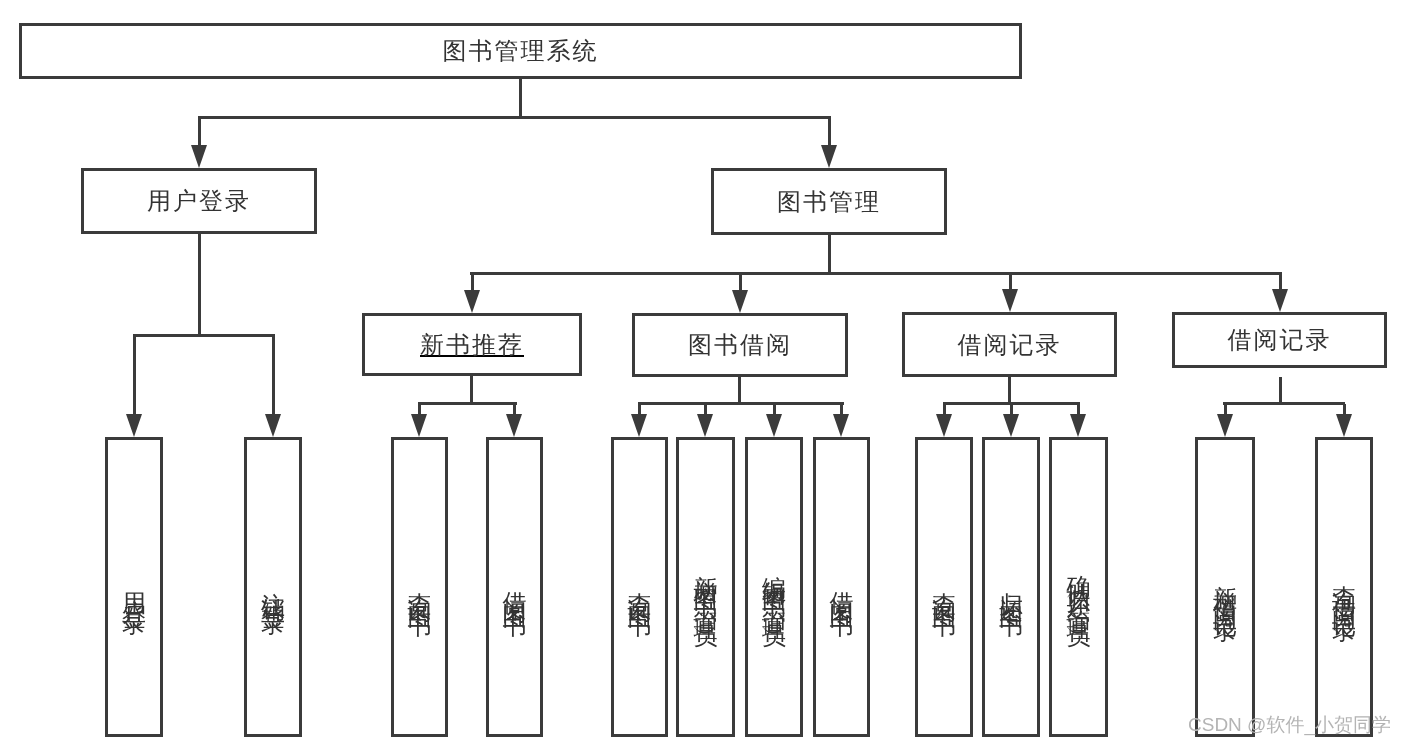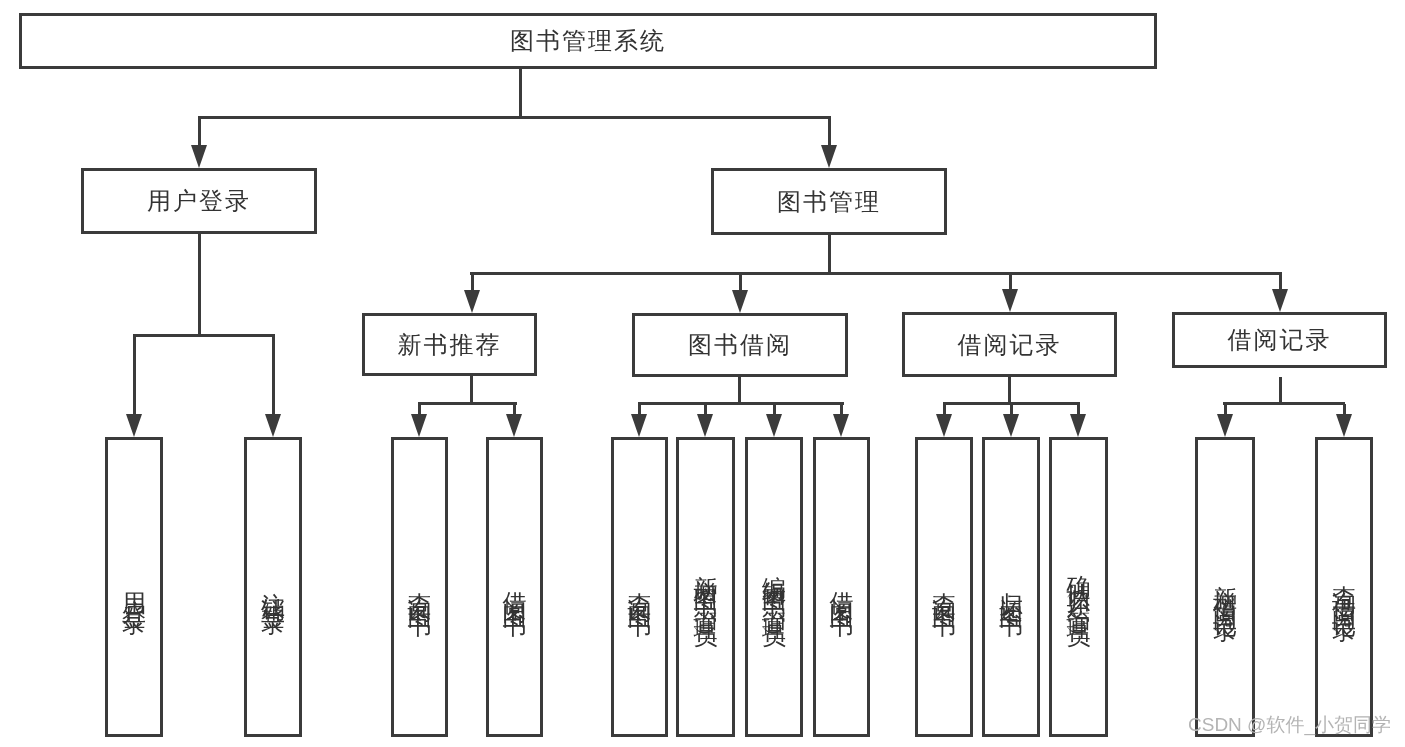--- a/index.html
+++ b/index.html
@@ -120,30 +120,30 @@
       <div class="arrow-shaft" style="left: 1009.5px; top: 404px; height: 13px; background: rgb(59, 59, 59);"></div>
       <div class="arrow-head" style="left: 1003px; top: 414px; border-top-color: rgb(59, 59, 59);"></div>
       <div class="arrow-shaft" style="left: 1076.5px; top: 404px; height: 13px; background: rgb(59, 59, 59);"></div>
       <div class="arrow-head" style="left: 1070px; top: 414px; border-top-color: rgb(59, 59, 59);"></div>
       <div class="arrow-shaft" style="left: 1223.5px; top: 404px; height: 13px; background: rgb(59, 59, 59);"></div>
       <div class="arrow-head" style="left: 1217px; top: 414px; border-top-color: rgb(59, 59, 59);"></div>
       <div class="arrow-shaft" style="left: 1342.5px; top: 404px; height: 13px; background: rgb(59, 59, 59);"></div>
       <div class="arrow-head" style="left: 1336px; top: 414px; border-top-color: rgb(59, 59, 59);"></div>
     </div>
   <div id="nodes-layer">
-      <div class="node" style="left: 19px; top: 13px; width: 1138px; height: 56px; border-color: rgb(59, 59, 59); background: rgb(255, 255, 255);">
+      <div class="node" style="left: 19px; top: 23px; width: 1003px; height: 56px; border-color: rgb(59, 59, 59); background: rgb(255, 255, 255);">
         <span class="label" style="color: rgb(51, 51, 51);">图书管理系统</span>
       </div>
       <div class="node" style="left: 81px; top: 168px; width: 236px; height: 66px; border-color: rgb(59, 59, 59); background: rgb(255, 255, 255);">
         <span class="label" style="color: rgb(51, 51, 51);">用户登录</span>
       </div>
       <div class="node" style="left: 711px; top: 168px; width: 236px; height: 67px; border-color: rgb(59, 59, 59); background: rgb(255, 255, 255);">
         <span class="label" style="color: rgb(51, 51, 51); font-family: Liberation Serif, serif;">图书管理</span>
       </div>
-      <div class="node" style="left: 362px; top: 313px; width: 175px; height: 63px; border-color: rgb(59, 59, 59); background: rgb(255, 255, 255);">
+      <div class="node" style="left: 362px; top: 313px; width: 220px; height: 63px; border-color: rgb(59, 59, 59); background: rgb(255, 255, 255); text-decoration: underline;">
         <span class="label" style="color: rgb(51, 51, 51);">新书推荐</span>
       </div>
       <div class="node" style="left: 632px; top: 313px; width: 216px; height: 64px; border-color: rgb(59, 59, 59); background: rgb(255, 255, 255);">
         <span class="label" style="color: rgb(51, 51, 51);">图书借阅</span>
       </div>
       <div class="node" style="left: 902px; top: 312px; width: 215px; height: 65px; border-color: rgb(59, 59, 59); background: rgb(255, 255, 255);">
         <span class="label" style="color: rgb(51, 51, 51);">借阅记录</span>
       </div>
       <div class="node" style="left: 1172px; top: 312px; width: 215px; height: 56px; border-color: rgb(59, 59, 59); background: rgb(255, 255, 255);">
         <span class="label" style="color: rgb(51, 51, 51);">借阅记录</span>

